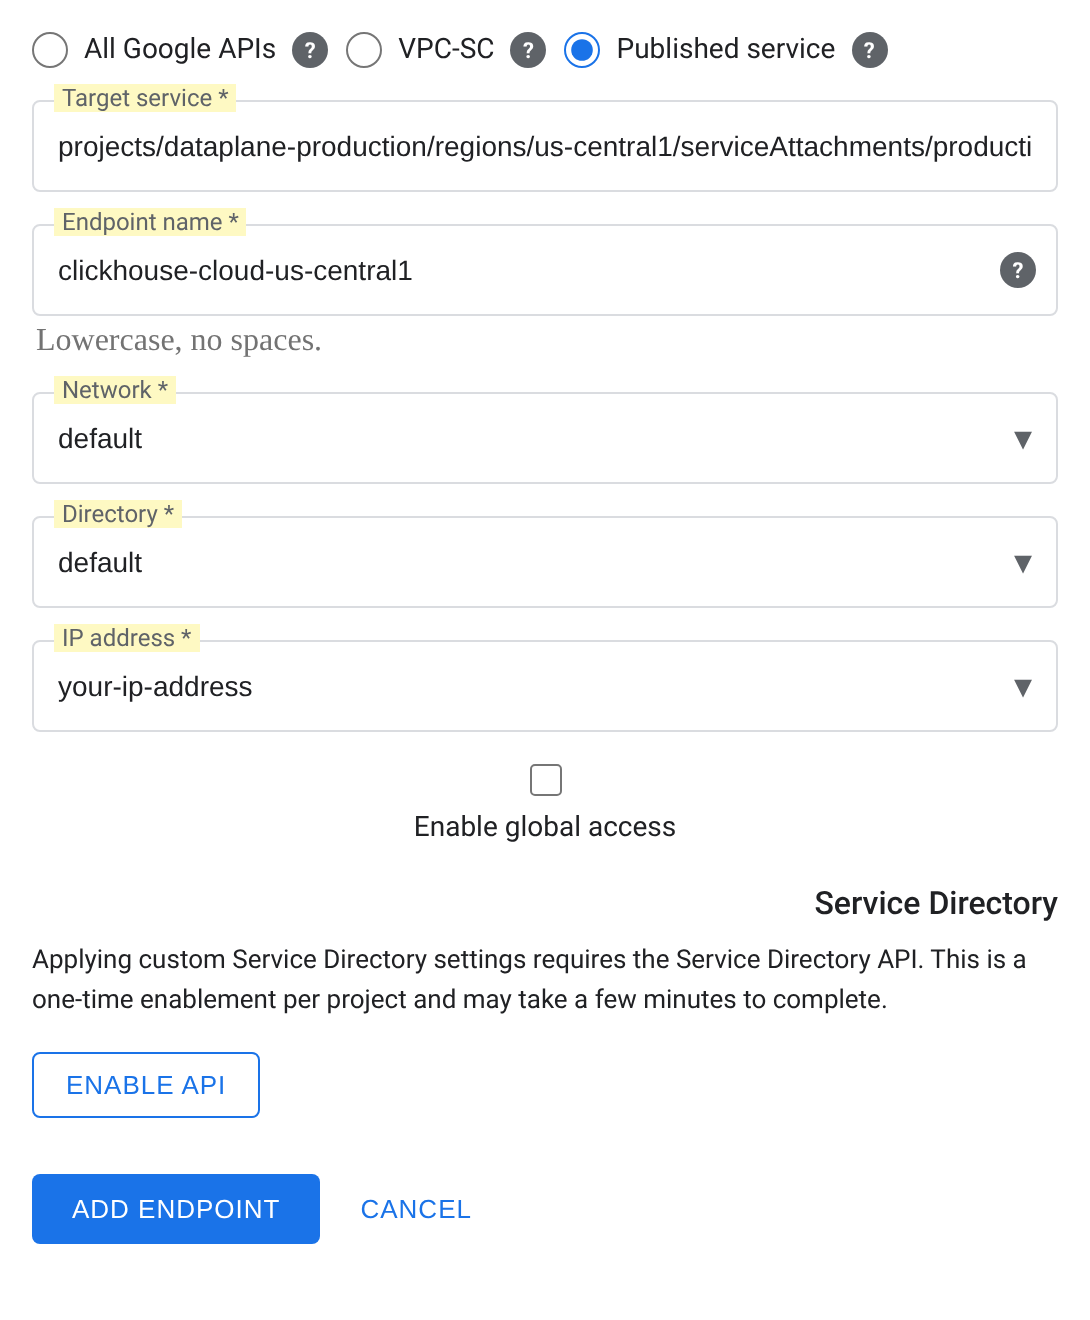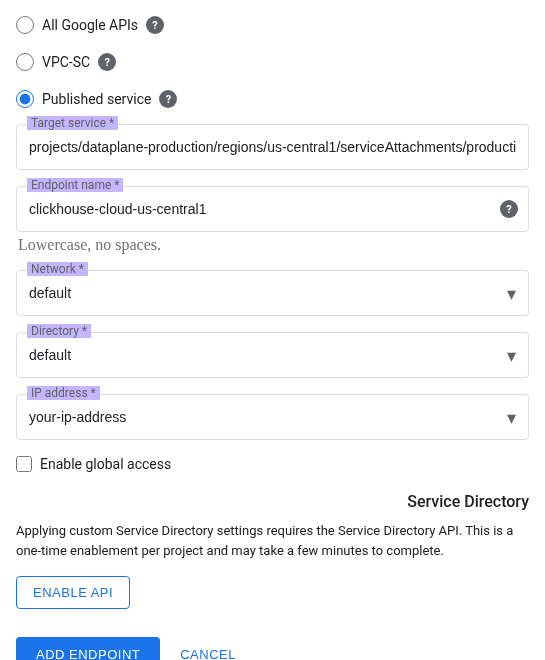--- a/index.html
+++ b/index.html
@@ -15,22 +15,21 @@
 
     .section-title {
       font-size: 15px;
       font-weight: 500;
       margin-bottom: 12px;
       color: #202124;
     }
 
     .radio-group {
       display: flex;
-      flex-direction: column;
-      gap: 19px;
+      gap: 9px;
       margin-bottom: 16px;
     }
 
     .radio-item {
       display: flex;
       align-items: center;
       gap: 8px;
       cursor: pointer;
     }
 
@@ -66,21 +65,21 @@
       border-radius: 4px;
       padding: 0;
       margin-bottom: 16px;
       position: relative;
     }
 
     .field-label {
       position: absolute;
       top: -9px;
       left: 10px;
-      background: #c4b5fd;
+      background: #fef9c3;
       padding: 0 4px;
       font-size: 12px;
       color: #5f6368;
     }
 
     .field-input {
       width: 100%;
       border: none;
       outline: none;
       padding: 14px 12px;
@@ -135,20 +134,21 @@
       pointer-events: none;
       color: #5f6368;
       font-size: 18px;
     }
 
     .checkbox-item {
       display: flex;
       align-items: center;
       gap: 8px;
       margin-bottom: 20px;
+      flex-direction: column;
     }
 
     .checkbox-item input[type="checkbox"] {
       width: 16px;
       height: 16px;
       cursor: pointer;
     }
 
     .checkbox-label {
       font-size: 14px;

